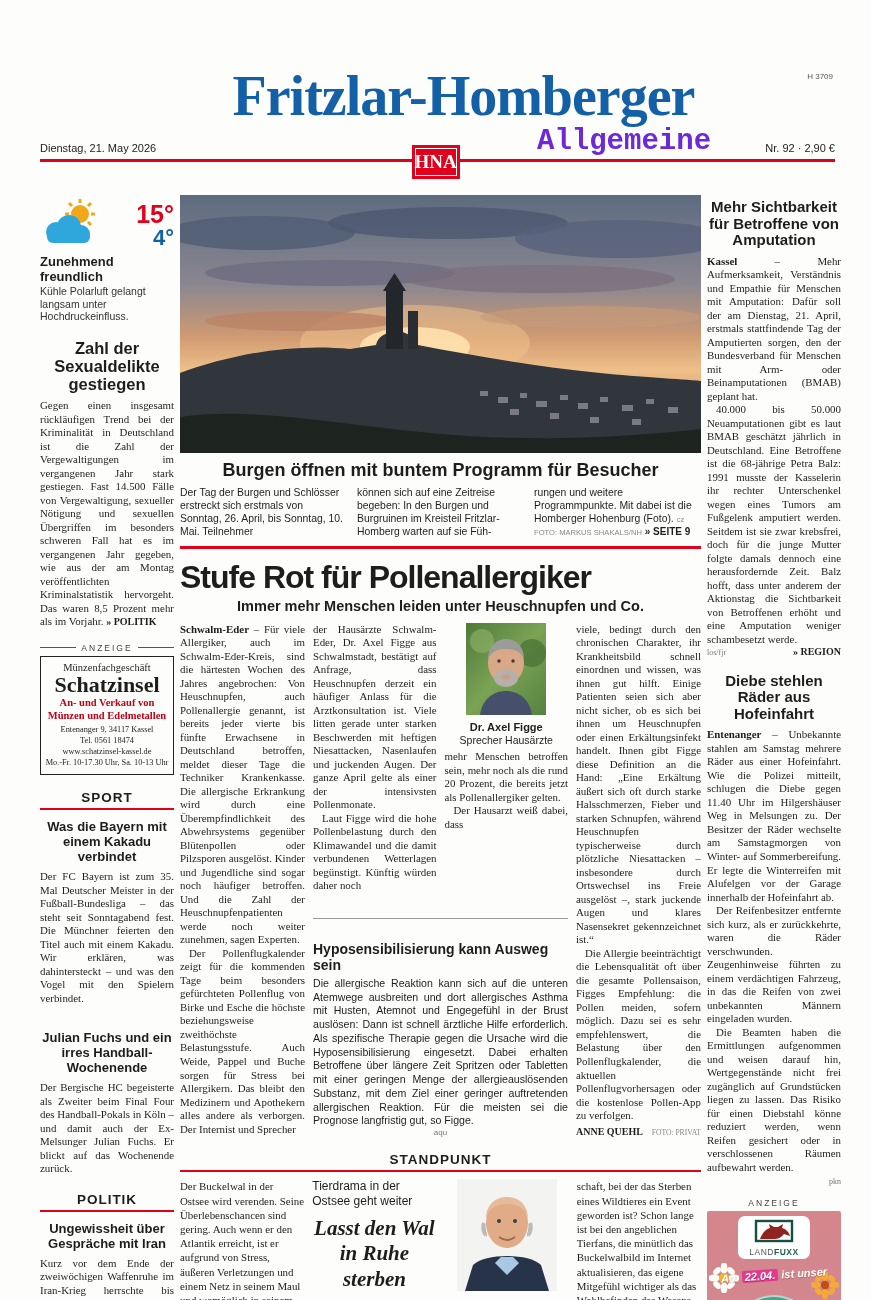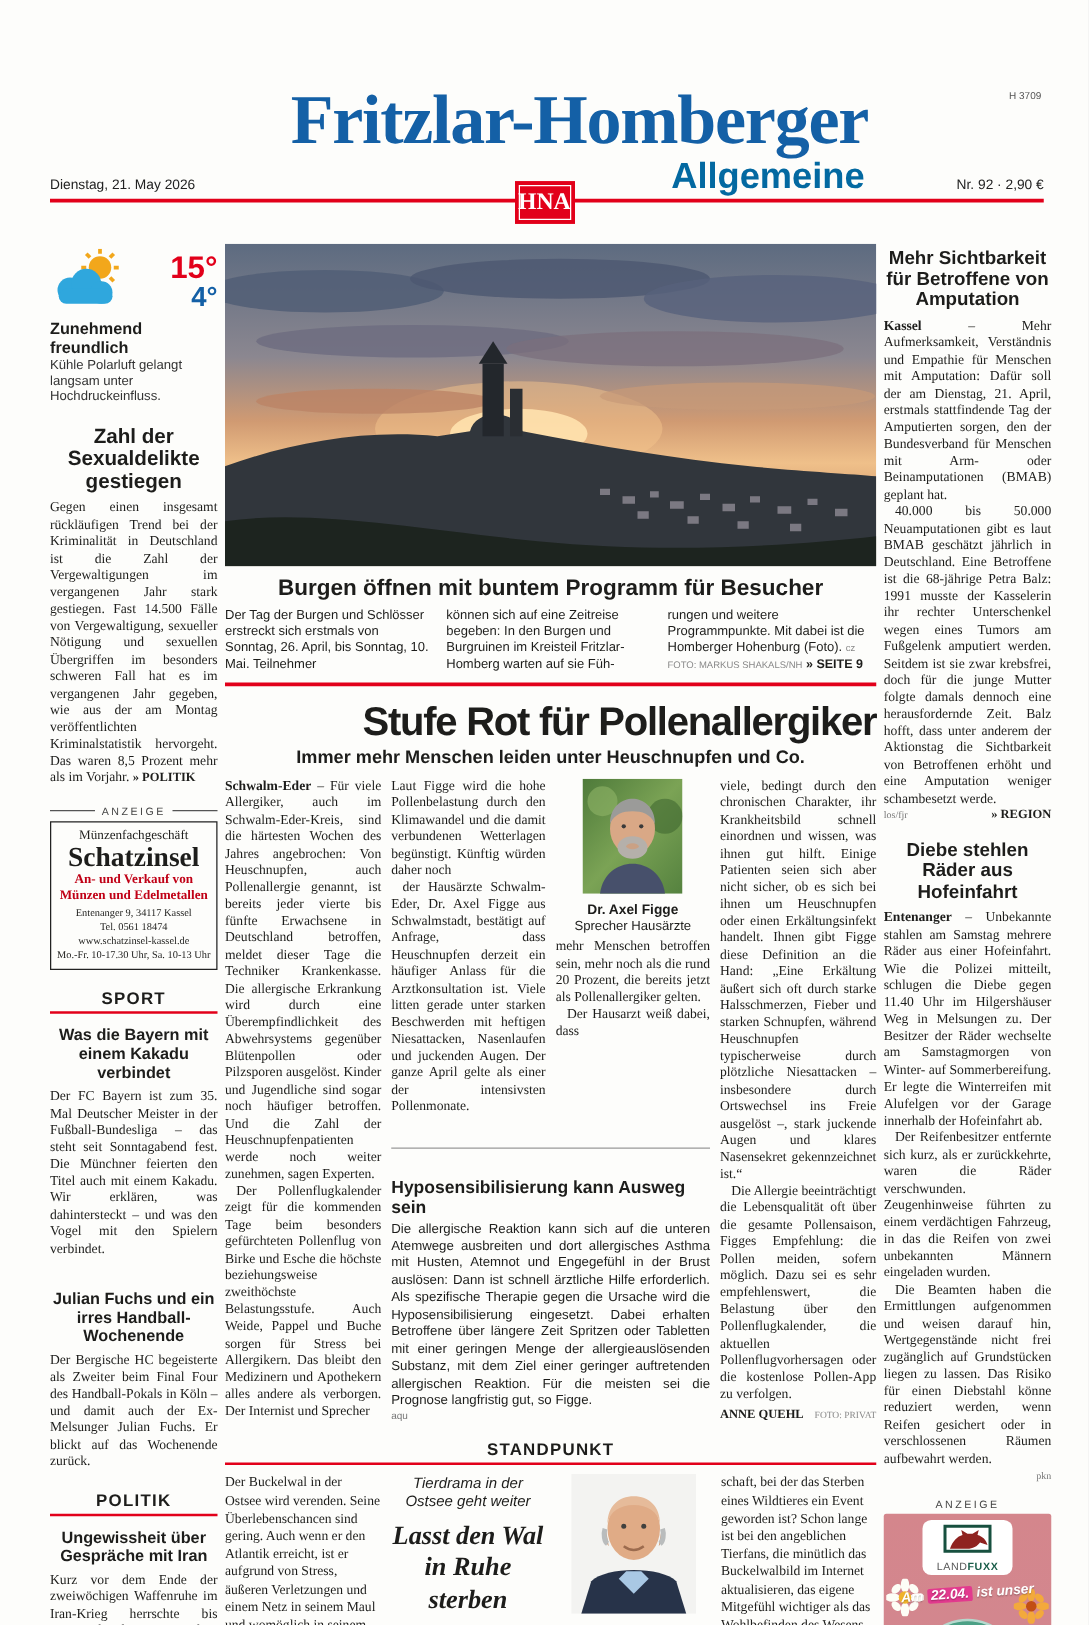--- a/index.html
+++ b/index.html
@@ -12,21 +12,21 @@
   
   .masthead { position:relative; height:193px; }
   .pressmark { position:absolute; top:72px; right:38px; font-size:8px; color:#555; }
   .mast-title {
     position:absolute; top:64px; left:50%; transform:translateX(calc(-50% + 28px));
     font-family:"Liberation Serif", serif; font-weight:bold; font-size:56px;
     letter-spacing:-1px; color:#1460a6; white-space:nowrap;
   }
   .mast-sub {
     position:absolute; top:125px; left:537px;
-    font-family:Liberation Sans, sans-serif; font-weight:bold; font-size:29px; color:#0369a1;
+    font-family:Liberation Mono, monospace; font-weight:bold; font-size:29px; color:#6d28d9;
   }
   .mast-date { position:absolute; left:40px; top:142px; font-size:11px; color:#222; }
   .mast-issue { position:absolute; right:36px; top:142px; font-size:11px; color:#222; }
   .mast-rule { position:absolute; left:40px; right:36px; top:159px; height:3px; background:#e2001a; }
   .hna-logo {
     position:absolute; top:145px; left:50%; transform:translateX(-50%);
     width:48px; height:34px; background:#e2001a; border:2px solid #e2001a; outline:1px solid #fff; outline-offset:-4px;
     color:#fff; font-family:"Liberation Serif", serif; font-weight:bold; font-size:19px;
     display:flex; align-items:center; justify-content:center;
   }
@@ -71,43 +71,43 @@
 
   
   .lead-photo { width:521px; height:258px; display:block; }
   .photo-headline { font-weight:bold; font-size:18px; text-align:center; margin:7px 0 5px; }
   .caption-cols { display:flex; gap:10px; font-size:10.4px; line-height:1.25; }
   .caption-cols > div { flex:1; }
   .credit { font-size:7.6px; color:#888; }
   .thick-rule { height:3px; background:#e2001a; margin:7px 0 0; }
 
   
-  .main-headline { font-weight:bold; font-size:32px; letter-spacing:-1px; text-align:right; margin:10px 0 2px; }
+  .main-headline { font-weight:bold; font-size:32px; letter-spacing:-1px; text-align:left; margin:10px 0 2px; }
   .main-subhead { font-weight:bold; font-size:14.5px; text-align:center; margin-bottom:9px; }
   .art-cols { display:flex; gap:8px; }
   .art-col { flex:1; min-width:0; }
   .art-mid { flex:2.04; min-width:0; display:flex; flex-direction:column; }
   .mid-top { display:flex; gap:8px; }
   .mid-top > div { flex:1; min-width:0; }
   .figge { text-align:center; }
   .figge svg { width:80px; height:92px; }
   .fig-name { font-weight:bold; font-size:11px; line-height:1.2; margin-top:2px; }
   .fig-role { font-size:10.5px; line-height:1.2; margin-bottom:4px; }
   .infobox { border-top:1px solid #999; margin-top:25px; padding-top:22px; }
   .infobox-title { font-weight:bold; font-size:14px; margin-bottom:4px; }
   .infobox-body { font-size:10.6px; line-height:1.3; text-align:justify; }
-  .infobox-sig { text-align:left; }
+  .infobox-sig { text-align:center; }
   .byline-row { display:flex; align-items:baseline; justify-content:space-between; margin-top:3px; }
   .author { font-weight:bold; font-size:10px; }
 
   
   .standpunkt { margin-top:12px; }
   .sp-cols { display:flex; gap:8px; margin-top:7px; }
   .sp-col { flex:1; min-width:0; }
-  .sp-kicker { font-size:12px; text-align:center; line-height:1.2;font-style:italic; }
+  .sp-kicker { font-size:12px; text-align:left; line-height:1.2; }
   .sp-headline { font-family:"Liberation Serif", serif; font-style:italic; font-weight:bold; font-size:21px; text-align:center; line-height:1.2; margin:8px 0 7px; }
   .sp-byline { font-weight:bold; font-size:9px; letter-spacing:0.5px; text-align:center; margin-bottom:10px; }
   .sp-body { font-size:10.9px; line-height:1.3; }
   .sp-photo { text-align:center; margin-bottom:6px; }
   .sp-photo svg { width:100px; height:112px; }
 
   
   .r-title { font-size:15px; }
   .sig-row { display:flex; justify-content:space-between; align-items:baseline; }
 
@@ -282,22 +282,22 @@
         <h1 class="main-headline">Stufe Rot für Pollenallergiker</h1>
         <div class="main-subhead">Immer mehr Menschen leiden unter Heuschnupfen und Co.</div>
         <div class="art-cols">
           <div class="art-col serif">
             <p><b class="leadin">Schwalm-Eder</b><span> – Für viele Allergiker, auch im Schwalm-Eder-Kreis, sind die härtesten Wochen des Jahres angebrochen: Von Heuschnupfen, auch Pollenallergie genannt, ist bereits jeder vierte bis fünfte Erwachsene in Deutschland betroffen, meldet dieser Tage die Techniker Krankenkasse. Die allergische Erkrankung wird durch eine Überempfindlichkeit des Abwehrsystems gegenüber Blütenpollen oder Pilzsporen ausgelöst. Kinder und Jugendliche sind sogar noch häufiger betroffen. Und die Zahl der Heuschnupfenpatienten werde noch weiter zunehmen, sagen Experten.</span></p>
             <p>Der Pollenflugkalender zeigt für die kommenden Tage beim besonders gefürchteten Pollenflug von Birke und Esche die höchste beziehungsweise zweithöchste Belastungsstufe. Auch Weide, Pappel und Buche sorgen für Stress bei Allergikern. Das bleibt den Medizinern und Apothekern alles andere als verborgen. Der Internist und Sprecher</p>
           </div>
           <div class="art-mid">
             <div class="mid-top">
               <div class="serif">
+                <p>der Hausärzte Schwalm-Eder, Dr. Axel Figge aus Schwalmstadt, bestätigt auf Anfrage, dass Heuschnupfen derzeit ein häufiger Anlass für die Arztkonsultation ist. Viele litten gerade unter starken Beschwerden mit heftigen Niesattacken, Nasenlaufen und juckenden Augen. Der ganze April gelte als einer der intensivsten Pollenmonate.</p>
                 <p>Laut Figge wird die hohe Pollenbelastung durch den Klimawandel und die damit verbundenen Wetterlagen begünstigt. Künftig würden daher noch</p>
-                <p>der Hausärzte Schwalm-Eder, Dr. Axel Figge aus Schwalmstadt, bestätigt auf Anfrage, dass Heuschnupfen derzeit ein häufiger Anlass für die Arztkonsultation ist. Viele litten gerade unter starken Beschwerden mit heftigen Niesattacken, Nasenlaufen und juckenden Augen. Der ganze April gelte als einer der intensivsten Pollenmonate.</p>
               </div>
               <div>
                 <div class="figge">
                   <svg viewBox="0 0 80 92">
                     <defs>
                       <linearGradient id="gbg" x1="0" y1="0" x2="1" y2="1">
                         <stop offset="0" stop-color="#4e7a3a"></stop>
                           <stop offset="0.5" stop-color="#7ba355"></stop>
                           <stop offset="1" stop-color="#55823f"></stop>
                       </linearGradient>

